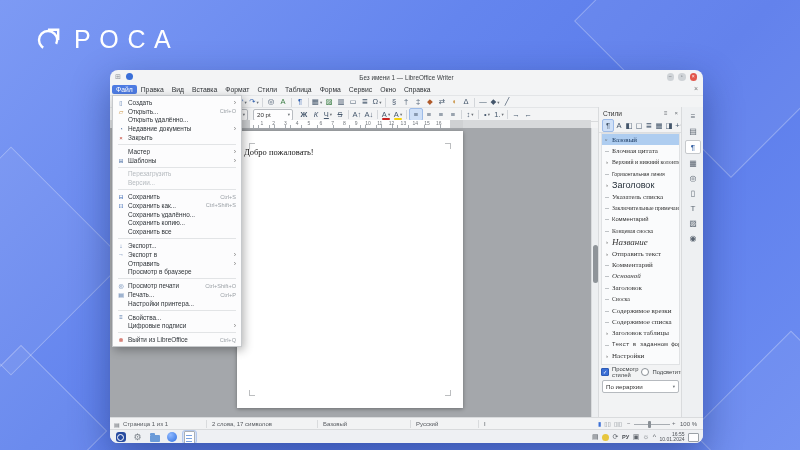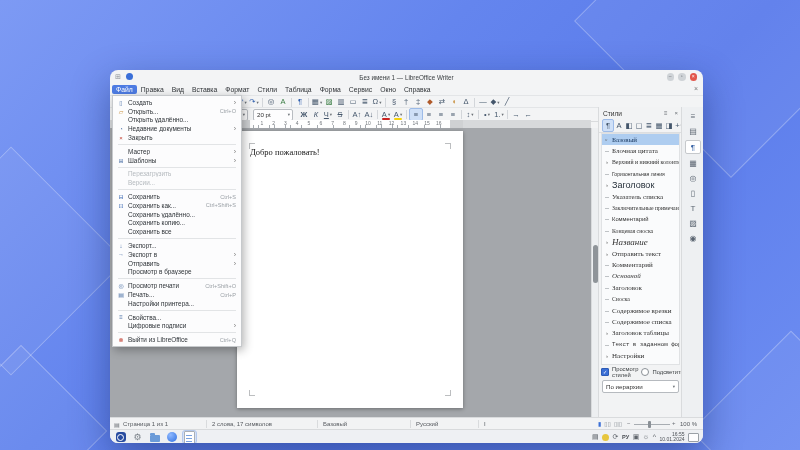--- a/index.html
+++ b/index.html
@@ -43,21 +43,21 @@
   .combo.size{width:33px;margin-left:3px;margin-right:3px;}
   
   .ruler{position:absolute;left:0;top:50px;width:481px;height:8px;background:#d7d9db;}
   .ruler-band{position:absolute;left:127px;top:0;width:226px;height:8px;background:#fff;
     background-image:repeating-linear-gradient(to right,#a7acb1 0,#a7acb1 .5px,transparent .5px,transparent 5.35px);background-size:100% 3px;background-position:0 5px;background-repeat:no-repeat;}
   .ruler-band .marg{position:absolute;top:0;bottom:0;width:13px;background:#cfd1d3;}
   .ruler-num{position:absolute;top:0;font-size:5px;color:#73787d;transform:translateX(-50%);}
   
   .docarea{position:absolute;left:0;top:58px;width:481px;height:289px;background:#a4a7ab;}
   .page{position:absolute;left:127px;top:3px;width:226px;height:277px;background:#fff;box-shadow:0 1px 4px rgba(0,0,0,.35);}
-  .doc-text{position:absolute;left:13px;top:16px;font-family:"Liberation Serif",serif;font-size:8.5px;color:#141414;}
+  .doc-text{position:absolute;left:7px;top:16px;font-family:"Liberation Serif",serif;font-size:8.5px;color:#141414;}
   .cmark{position:absolute;width:5px;height:5px;}
   .cmark.tl{border-left:1px solid #bcbec0;border-top:1px solid #bcbec0;left:12px;top:12px;}
   .cmark.tr{border-right:1px solid #bcbec0;border-top:1px solid #bcbec0;right:12px;top:12px;}
   .cmark.bl{border-left:1px solid #bcbec0;border-bottom:1px solid #bcbec0;left:12px;bottom:12px;}
   .cmark.br{border-right:1px solid #bcbec0;border-bottom:1px solid #bcbec0;right:12px;bottom:12px;}
   .vscroll{position:absolute;left:481px;top:58px;width:7px;height:289px;background:#edeff1;border-left:1px solid #d9dbdd;}
   .vthumb{position:absolute;left:1px;right:1px;top:117px;height:38px;background:#8f9499;border-radius:3px;}
   
   .dropdown{position:absolute;left:2px;top:25px;width:128px;background:#fcfcfd;border:1px solid #c6c9cc;
     box-shadow:2px 3px 9px rgba(0,0,0,.3);padding:2px 0;z-index:50;}
@@ -133,20 +133,27 @@
 </style>
 </head>
 <body>
 
 <div class="stage">
   <div class="shard" style="left:620px;top:-90px;width:220px;height:220px;"></div>
   <div class="shard" style="left:-70px;top:180px;width:160px;height:160px;"></div>
   <div class="shard" style="left:-40px;top:370px;width:120px;height:120px;"></div>
   <div class="shard" style="left:720px;top:360px;width:140px;height:140px;"></div>
 
+  <div class="logo">
+    <svg width="30" height="30" viewBox="0 0 30 30">
+      <circle cx="14" cy="16" r="9" fill="none" stroke="#ffffff" stroke-width="2.4" stroke-dasharray="42 15" stroke-dashoffset="-26" transform="rotate(-45 14 16)"></circle>
+      <path d="M14 5.8 H24.2 V16" fill="none" stroke="#ffffff" stroke-width="2.4"></path>
+    </svg>
+    <span class="logo-text">РОСА</span>
+  </div>
 
   <div class="screen">
 
     <div class="titlebar">
       <span class="tb-lefticons">
         <span class="tb-grid">⊞</span>
         <span class="tb-app"></span>
       </span>
       <span class="win-title">Без имени 1 — LibreOffice Writer</span>
       <span class="win-controls">

